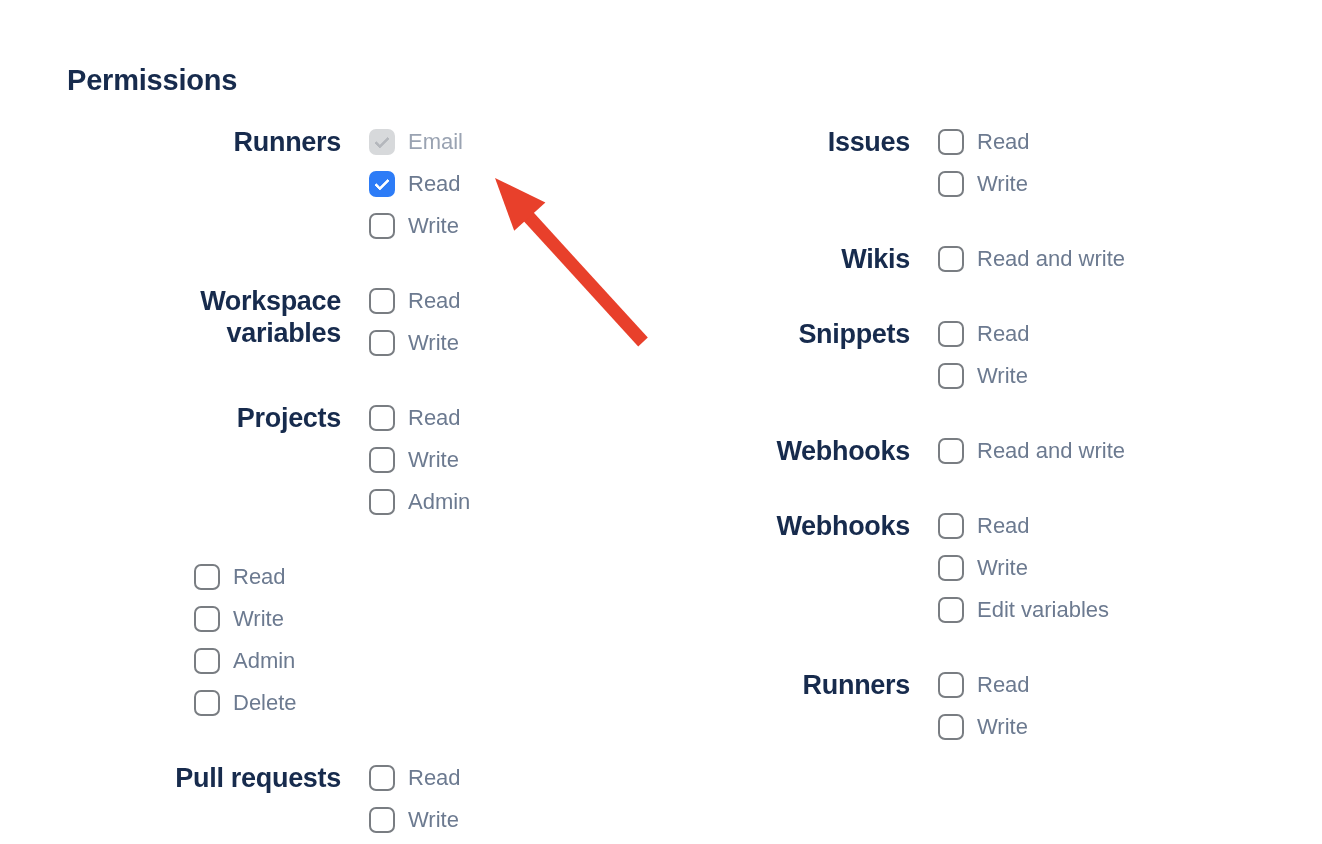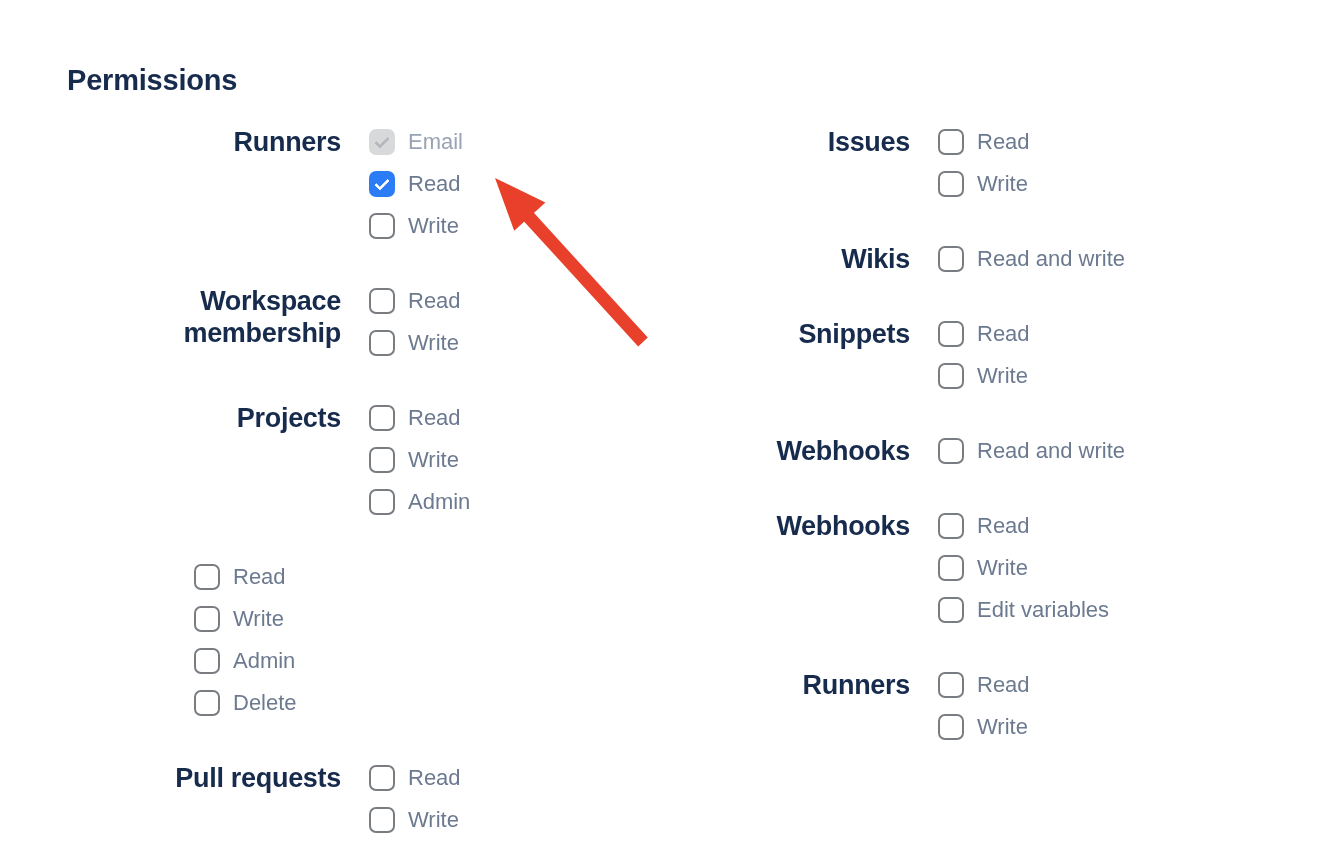--- a/index.html
+++ b/index.html
@@ -69,21 +69,21 @@
             <span class="opt-label">Read</span>
           </label>
           <label class="opt unchecked">
             <span class="cb unchecked"></span>
             <span class="opt-label">Write</span>
           </label>
         </div>
       </div>
 
       <div class="group">
-        <div class="group-label">Workspace membership</div>
+        <div class="group-label">Workspace variables</div>
         <div class="opts">
           <label class="opt unchecked">
             <span class="cb unchecked"></span>
             <span class="opt-label">Read</span>
           </label>
           <label class="opt unchecked">
             <span class="cb unchecked"></span>
             <span class="opt-label">Write</span>
           </label>
         </div>

